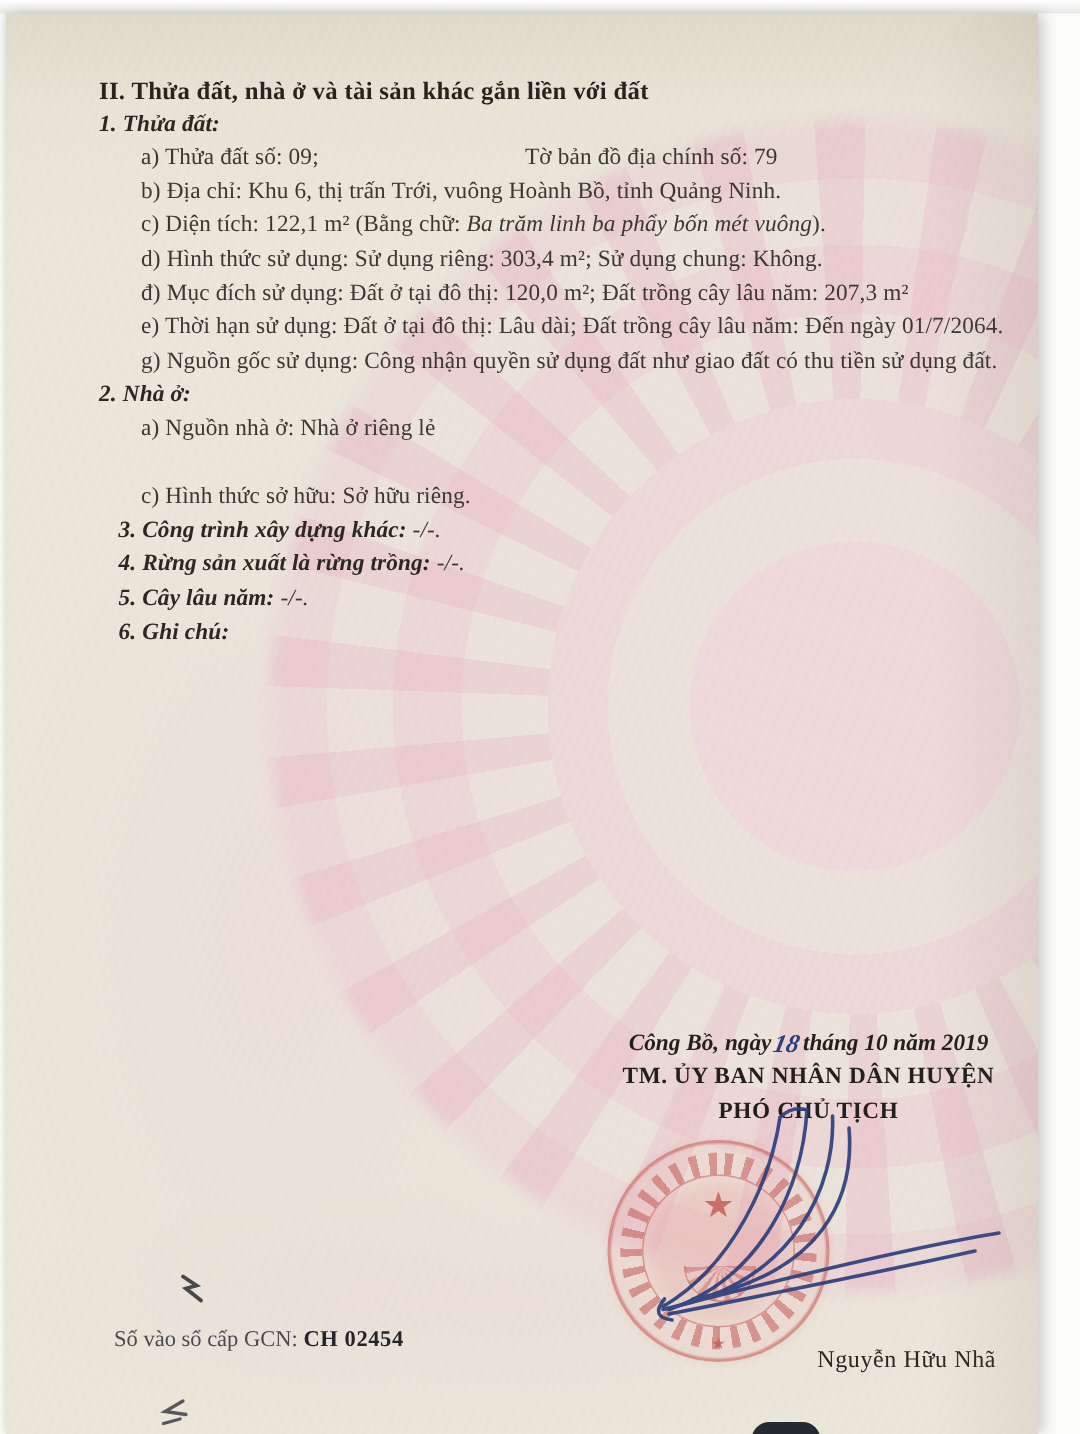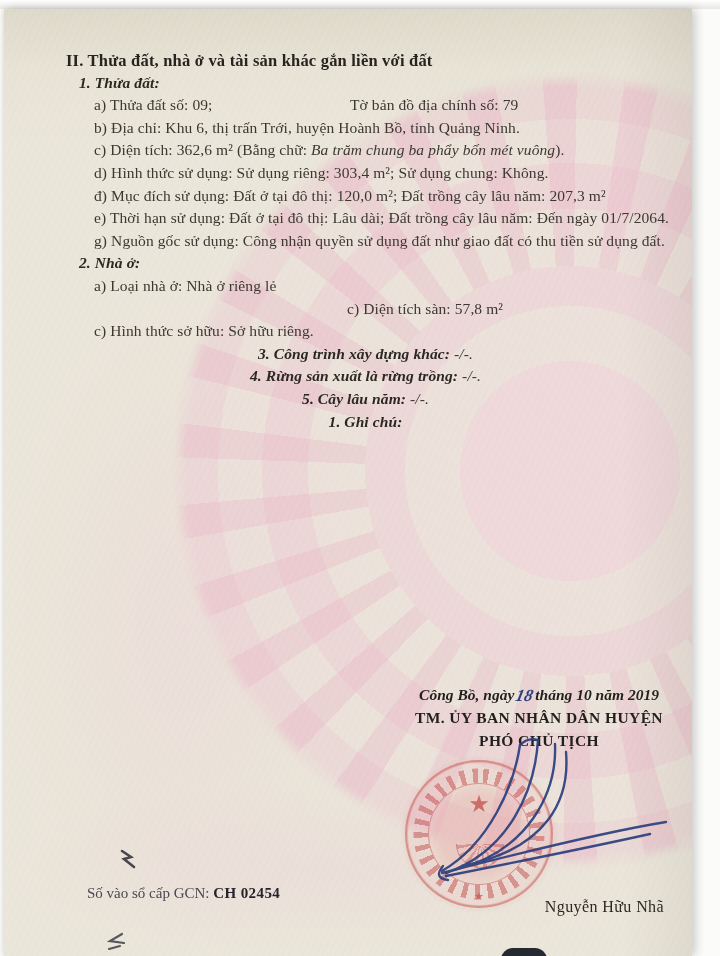--- a/index.html
+++ b/index.html
@@ -54,27 +54,27 @@
     position:absolute;inset:0;pointer-events:none;opacity:.45;
     background:repeating-linear-gradient(115deg, rgba(255,255,255,.05) 0 3px, rgba(160,150,135,.03) 3px 6px);
   }
   
   .doc{
     position:absolute;left:62px;top:42px;width:586px;
     font-size:15.5px;color:#3c3831;letter-spacing:.1px;
   }
   .line{position:relative;height:22.6px;white-space:nowrap;}
   .sec-title{font-weight:bold;color:#27241f;font-size:16.5px;letter-spacing:.2px;}
-  .sub-head{font-weight:bold;font-style:italic;color:#2b2822;margin-left:13px;}
+  .sub-head{font-weight:bold;font-style:italic;color:#2b2822;}
   .row{margin-left:28px;}
   .col2a{position:absolute;left:256px;}
   .col2b{position:absolute;left:253px;}
   .col2c{position:absolute;left:268px;}
   .it{font-style:italic;}
-  .num-item{margin-left:13px;font-weight:bold;font-style:italic;color:#2b2822;text-align:center;}
+  .num-item{margin-left:13px;font-weight:bold;font-style:italic;color:#2b2822;}
   .num-item .val{font-weight:normal;font-style:italic;color:#3c3831;}
   
   .signing{
     position:absolute;left:385px;top:676px;width:300px;text-align:center;color:#221f1c;
   }
   .date-line{font-weight:bold;font-style:italic;font-size:15.5px;height:24px;white-space:nowrap;}
   .hand-day{
     color:#2b3f7e;font-style:italic;font-weight:bold;font-size:17px;
     display:inline-block;transform:skewX(-12deg) translateY(1px);padding:0 2px;
   }
@@ -113,21 +113,21 @@
     border:1.4px solid rgba(195,76,72,.5);border-top:none;
   }
   .seal .star-bottom{
     position:absolute;left:0;right:0;bottom:6px;text-align:center;
     color:rgba(192,68,64,.75);font-size:11px;line-height:11px;
   }
   
   .signature{position:absolute;left:398px;top:728px;}
   
   .gcn{
-    position:absolute;left:83px;top:876px;font-size:15px;color:#4a4850;white-space:nowrap;
+    position:absolute;left:72px;top:876px;font-size:15px;color:#4a4850;white-space:nowrap;
   }
   .gcn b{color:#26242a;letter-spacing:.4px;}
   .ink-mark{position:absolute;}
   .watermark{
     position:absolute;left:497px;top:939px;width:46px;height:17px;
     border-radius:12px 12px 0 0;background:#252a31;
   }
   
   .top-strip{position:absolute;left:0;top:0;width:720px;height:9px;background:linear-gradient(180deg,#ffffff,#e8e7e4);}
 </style>
@@ -144,47 +144,46 @@
   <div class="paper-grain"></div>
 
   <div class="doc">
     <div class="line sec-title">II. Thửa đất, nhà ở và tài sản khác gắn liền với đất</div>
 
     <div class="line sub-head">1. Thửa đất:</div>
     <div class="line row">
       <span>a) Thửa đất số:  09;</span>
       <span class="col2a">Tờ bản đồ địa chính số: 79</span>
     </div>
-    <div class="line row">b) Địa chỉ: Khu 6, thị trấn Trới, huyện Hoành Bồ, tỉnh Quảng Ninh.</div>
+    <div class="line row">b) Địa chỉ: Khu 6, thị trấn Trới, vuông Hoành Bồ, tỉnh Quảng Ninh.</div>
     <div class="line row">
-      <span>c) Diện tích: 362,6 m² (Bằng chữ: </span><span class="it">Ba trăm chung ba phẩy bốn mét vuông</span><span>).</span>
+      <span>c) Diện tích: 122,1 m² (Bằng chữ: </span><span class="it">Ba trăm linh ba phẩy bốn mét vuông</span><span>).</span>
     </div>
     <div class="line row">d) Hình thức sử dụng: Sử dụng riêng:  303,4 m²; Sử dụng chung: Không.</div>
     <div class="line row">đ) Mục đích sử dụng: Đất ở tại đô thị: 120,0 m²; Đất trồng cây lâu năm: 207,3 m²</div>
     <div class="line row">e) Thời hạn sử dụng:  Đất ở tại đô thị: Lâu dài; Đất trồng cây lâu năm: Đến ngày 01/7/2064.</div>
     <div class="line row">g) Nguồn gốc sử dụng: Công nhận quyền sử dụng đất như giao đất có thu tiền sử dụng đất.</div>
 
     <div class="line sub-head">2. Nhà ở:</div>
-    <div class="line row">a) Loại nhà ở: Nhà ở riêng lẻ</div>
+    <div class="line row">a) Nguồn nhà ở: Nhà ở riêng lẻ</div>
     <div class="line row">
-      <span class="col2b">c) Diện tích sàn: 57,8 m²</span>
     </div>
     <div class="line row">c) Hình thức sở hữu: Sở hữu riêng.</div>
 
     <div class="line num-item">
       <span>3. Công trình xây dựng khác:</span><span class="val"> -/-.</span>
     </div>
     <div class="line num-item">
       <span>4. Rừng sản xuất là rừng trồng:</span><span class="val"> -/-.</span>
     </div>
     <div class="line num-item">
       <span>5. Cây lâu năm:</span><span class="val"> -/-.</span>
     </div>
     <div class="line num-item">
-      <span>1. Ghi chú:</span><span class="val"></span>
+      <span>6. Ghi chú:</span><span class="val"></span>
     </div>
   </div>
 
   <div class="signing">
     <div class="date-line">
       <span>Công Bồ, ngày</span><span class="hand-day">18</span><span>tháng 10 năm 2019</span>
     </div>
     <div class="org-line">TM. ỦY BAN NHÂN DÂN HUYỆN</div>
     <div class="org-line">PHÓ CHỦ TỊCH</div>
   </div>

